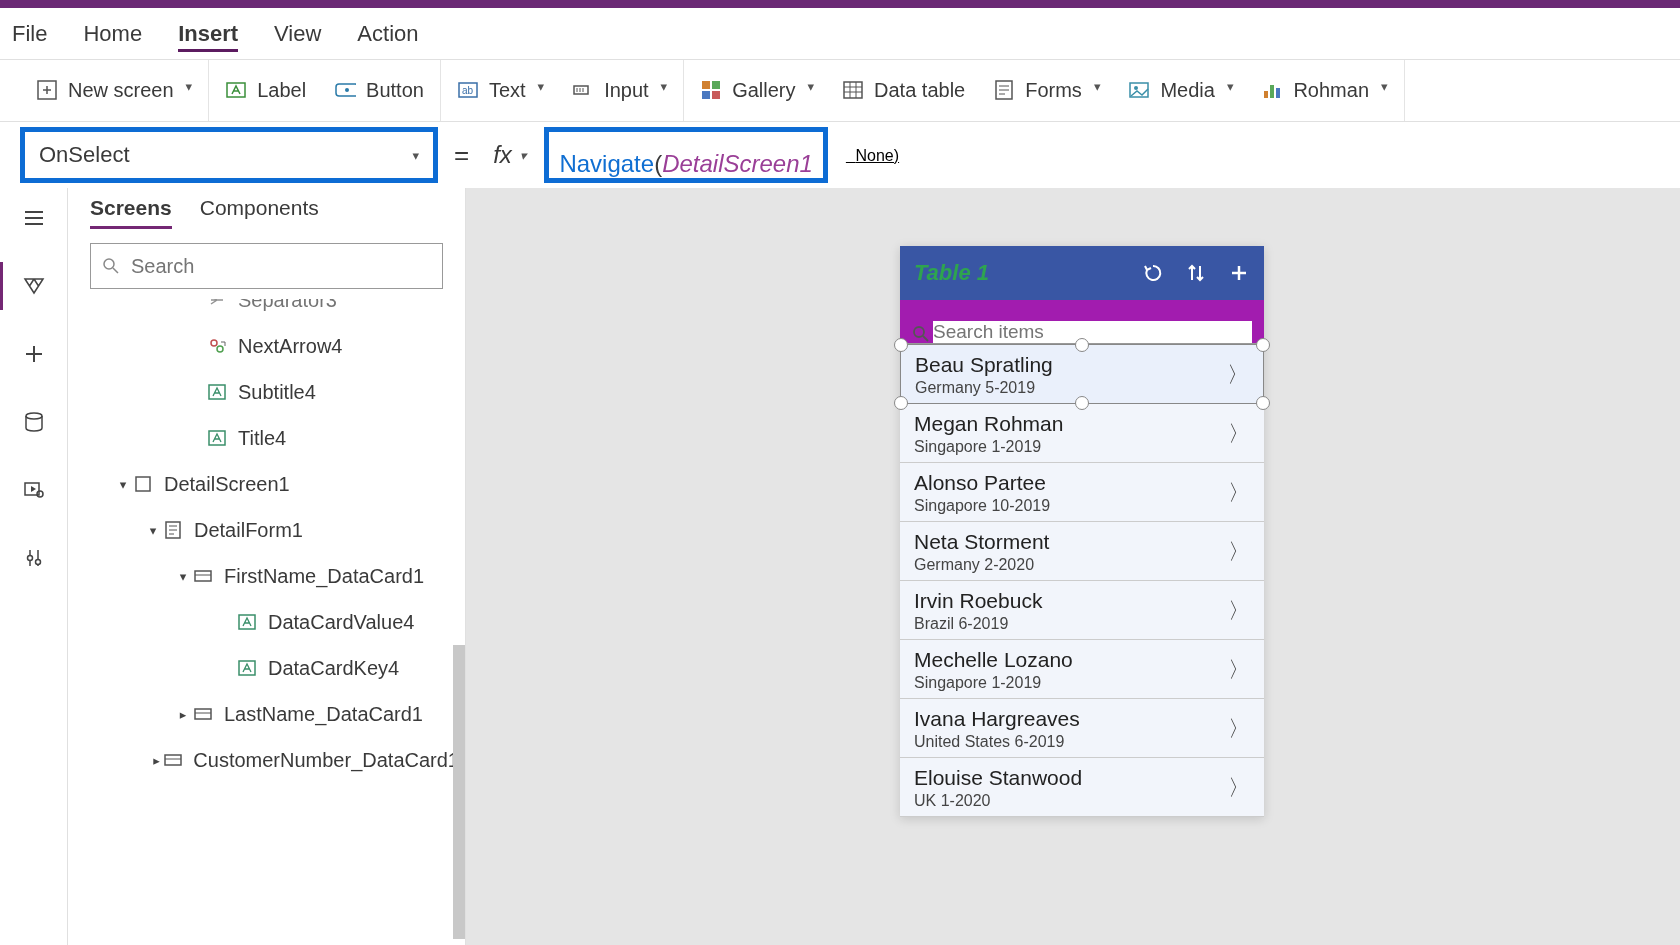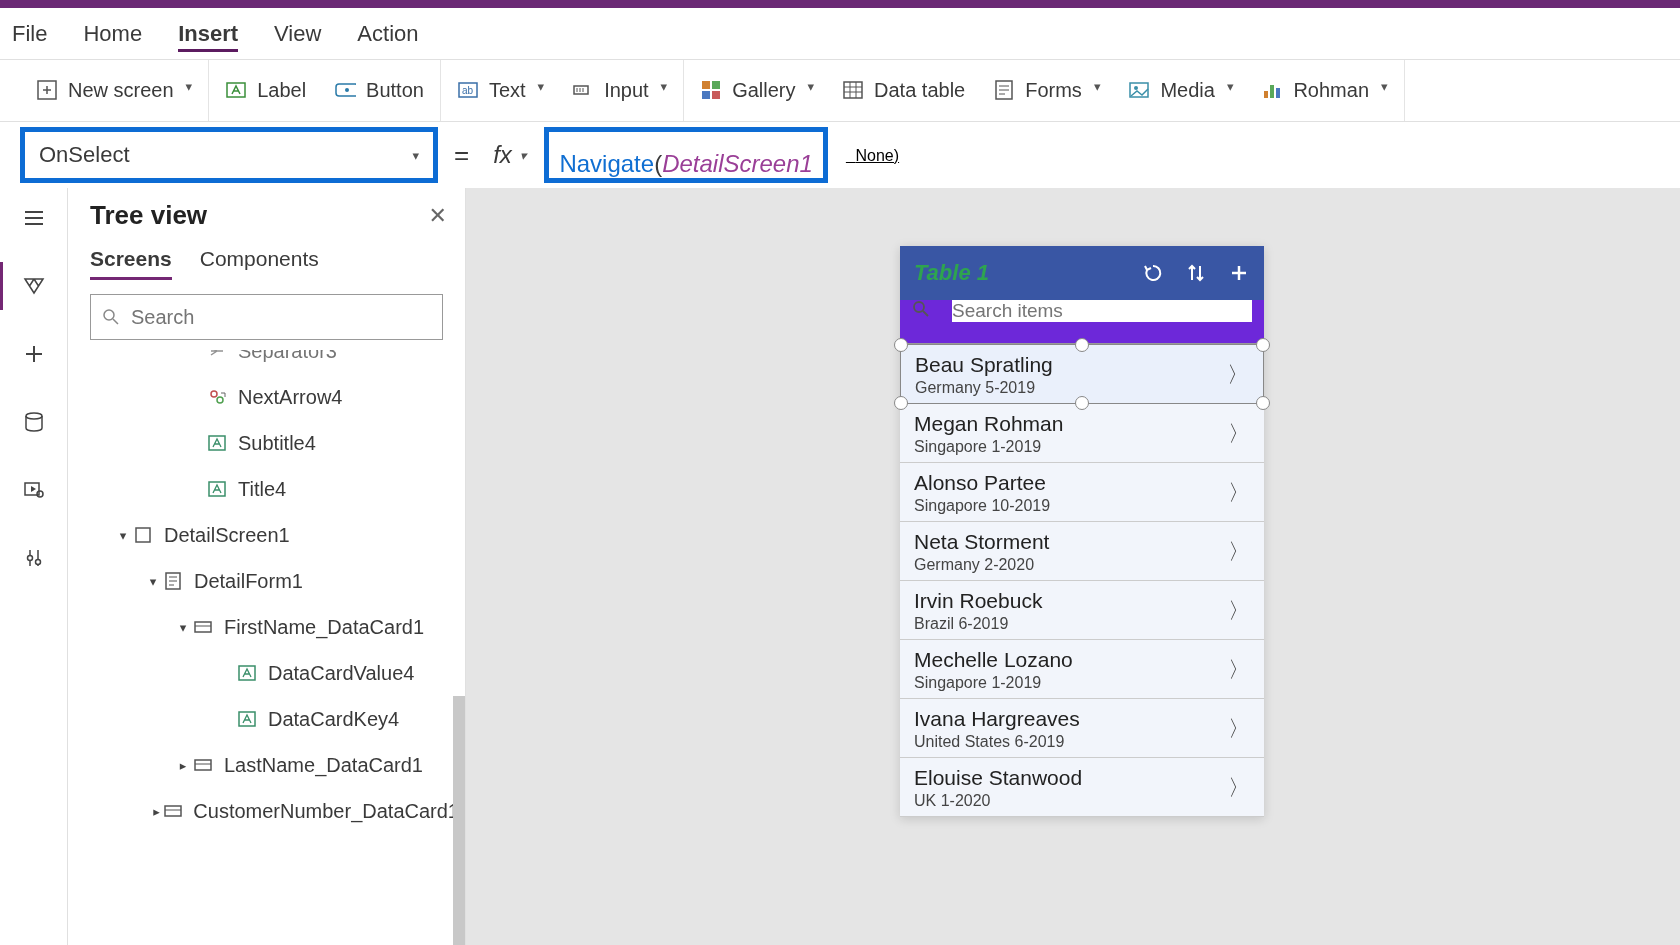--- a/index.html
+++ b/index.html
@@ -54,21 +54,21 @@
 .tree-exp { width: 18px; font-size: 13px; color: #444; display: inline-flex; justify-content: center; }
 .tree-icon { width: 22px; height: 22px; margin-right: 10px; display: inline-flex; align-items: center; justify-content: center; }
 
 
 .canvas { position: absolute; top: 188px; left: 466px; right: 0; bottom: 0; background: #e5e5e5; }
 .phone { position: absolute; left: 434px; top: 58px; width: 364px; background: #fff; box-shadow: 0 2px 10px rgba(0,0,0,0.15); }
 .phone-header { height: 54px; background: #3956a4; display: flex; align-items: center; justify-content: space-between; padding: 0 14px; }
 .phone-title { color: #2ea44f; font-size: 22px; font-weight: 600; font-style: italic; }
 .phone-actions { display: flex; gap: 22px; align-items: center; }
 .phone-action { color: #fff; font-size: 22px; cursor: pointer; }
-.phone-search { height: 44px; border-bottom: 1px solid #999; display: flex; align-items: flex-start; padding: 0 12px; gap: 22px; background: #6d28d9; }
+.phone-search { height: 44px; border-bottom: 1px solid #999; display: flex; align-items: flex-end; padding: 0 12px; gap: 3px; background: #a21caf; }
 .phone-search input { border: none; outline: none; font-size: 19px; flex: 1; color: #888; }
 .list-item { border-bottom: 1px solid #ccc; padding: 8px 14px 6px; display: flex; align-items: center; justify-content: space-between; cursor: pointer; background: #f2f5fb; }
 .list-item.selected { background: #eaf0fb; border: 1px solid #888; position: relative; }
 .list-text { display: flex; flex-direction: column; }
 .list-name { font-size: 21px; color: #222; }
 .list-sub { font-size: 16px; color: #444; margin-top: 2px; }
 .list-arrow { font-size: 22px; color: #444; }
 .sel-handle { width: 14px; height: 14px; background: #fff; border: 1px solid #888; border-radius: 50%; position: absolute; }
 
 svg { display: block; }
@@ -259,24 +259,20 @@
   <div class="rail-btn">
       <svg width="24" height="24">
         <path d="M8 4 L8 10 M16 4 L16 14 M8 14 L8 20 M16 18 L16 20" stroke="#444" stroke-width="1.5"></path>
         <circle cx="8" cy="12" r="2.5" fill="none" stroke="#444" stroke-width="1.5"></circle>
         <circle cx="16" cy="16" r="2.5" fill="none" stroke="#444" stroke-width="1.5"></circle>
       </svg>
     </div>
 </div>
 
 <div class="tree-panel">
-  <div class="tree-header">
-    <span class="tree-title">Tree view</span>
-    <span class="tree-close">✕</span>
-  </div>
   <div class="tree-tabs">
     <span class="tree-tab active">Screens</span>
     <span class="tree-tab">Components</span>
   </div>
   <div class="tree-search">
     <span>
         <svg width="20" height="20">
           <circle cx="8" cy="8" r="5" fill="none" stroke="#888" stroke-width="1.5"></circle>
           <line x1="12" y1="12" x2="17" y2="17" stroke="#888" stroke-width="1.5"></line>
         </svg>

